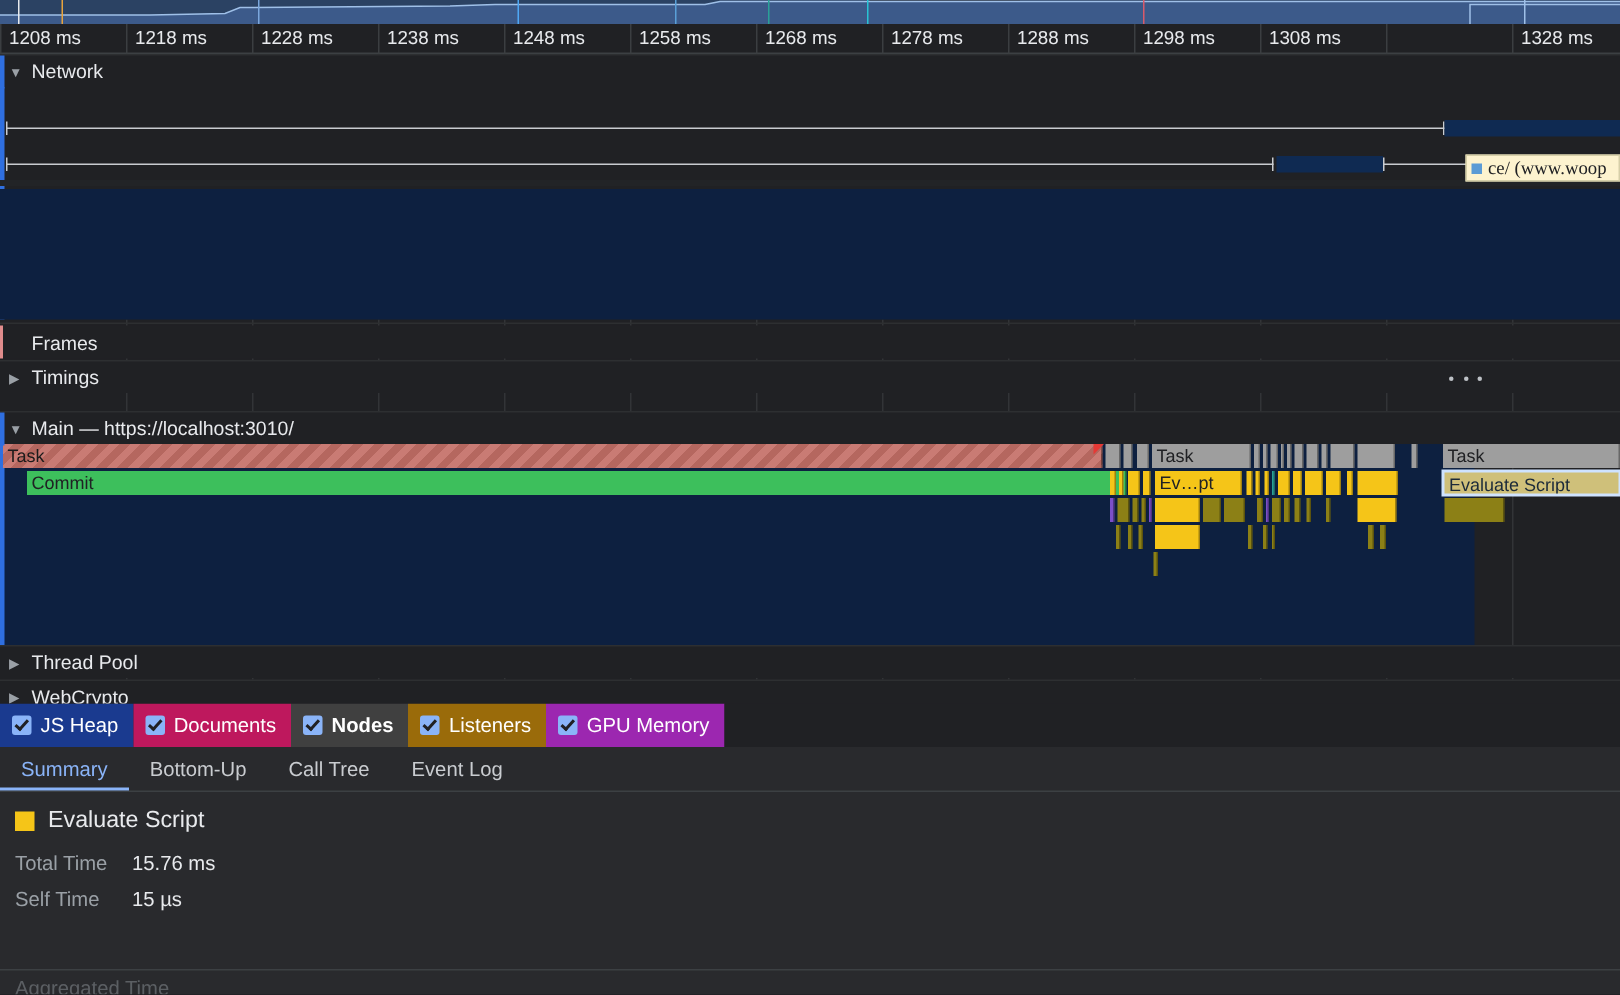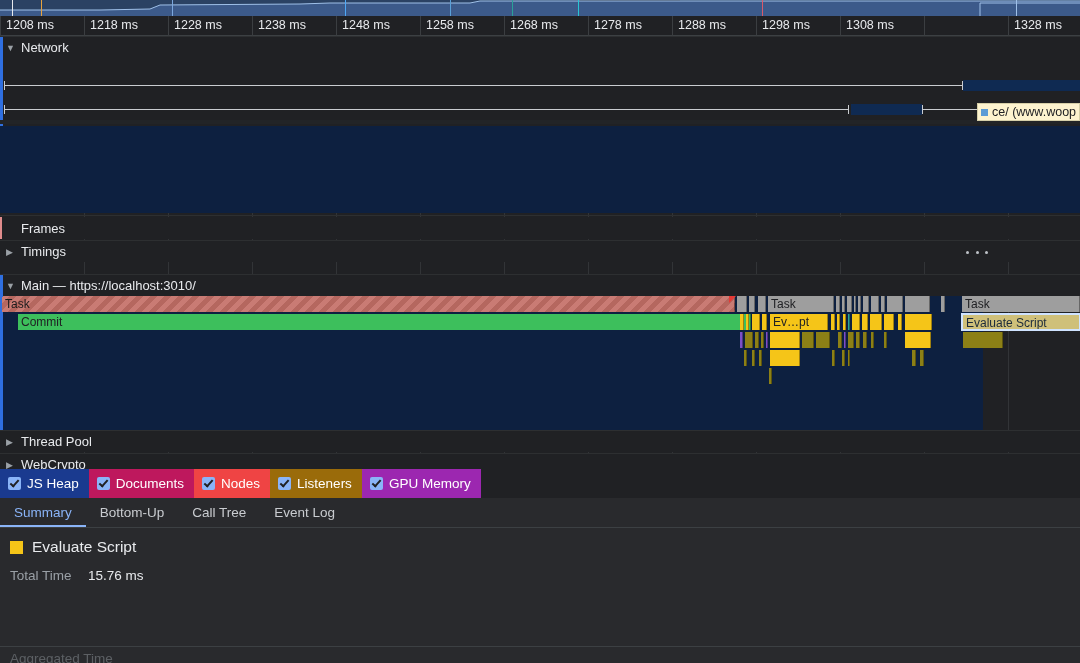--- a/index.html
+++ b/index.html
@@ -65,20 +65,21 @@
     display: inline-block; width: 14px; font-size: 9px; color: #9aa0a6;
     line-height: 22px;
   }
   .group-header .gh-label { margin-left: 1px; }
   .edge-red  { position: absolute; left: 0; top: 0; width: 2px; height: 22px; background: #e08c8c; }
   .edge-blue { position: absolute; left: 0; top: 0; width: 3px; height: 22px; background: #2f6fe0; }
 
   .net-panel {
     position: absolute; left: 0; width: 1038px;
     background: #202124;
+    font-family: Liberation Serif, serif;
   }
   .net-fill {
     position: absolute; left: 0; width: 1080px;
     background: #0d2040;
   }
   .net-leftbar {
     position: absolute; left: 0; width: 3px; background: #2f6fe0;
   }
   .net-row { position: absolute; height: 11px; }
   .net-wait {
@@ -435,21 +436,21 @@
 
   <div class="counters">
     <div class="counter" style="background:#1a3a8f;">
       <span class="cb"></span>
       <span>JS Heap</span>
     </div>
     <div class="counter" style="background:#be185d;">
       <span class="cb"></span>
       <span>Documents</span>
     </div>
-    <div class="counter" style="background:#ef4444;">
+    <div class="counter" style="background:#404040;font-weight:bold;">
       <span class="cb"></span>
       <span>Nodes</span>
     </div>
     <div class="counter" style="background:#9a6b0a;">
       <span class="cb"></span>
       <span>Listeners</span>
     </div>
     <div class="counter" style="background:#9c27b0;">
       <span class="cb"></span>
       <span>GPU Memory</span>
@@ -467,18 +468,22 @@
   <div class="summary">
     <div class="sum-title">
       <span class="sum-swatch"></span>
       <span>Evaluate Script</span>
     </div>
     <div class="sum-rows">
       <div class="sum-row">
         <span class="sum-key">Total Time</span>
         <span class="sum-val">15.76 ms</span>
       </div>
+      <div class="sum-row">
+        <span class="sum-key">Self Time</span>
+        <span class="sum-val">15 µs</span>
+      </div>
     </div>
     <div class="sum-divider"></div>
     <div class="sum-cut">Aggregated Time</div>
   </div>
 
 </div>
 
 </body></html>

